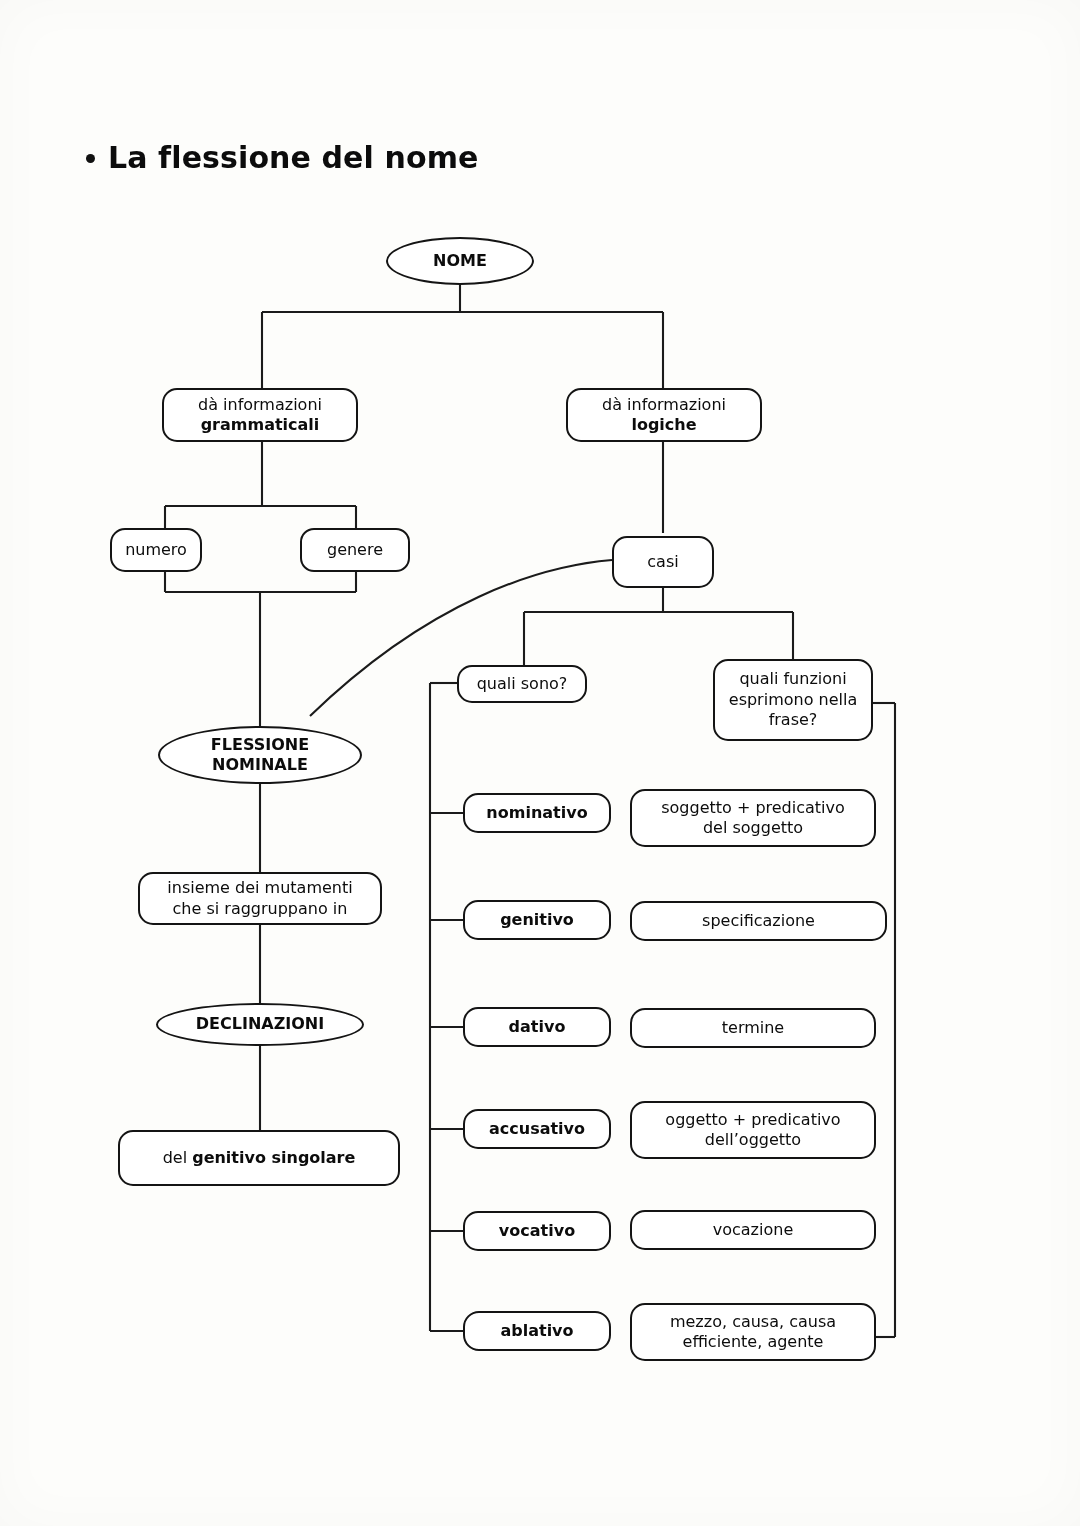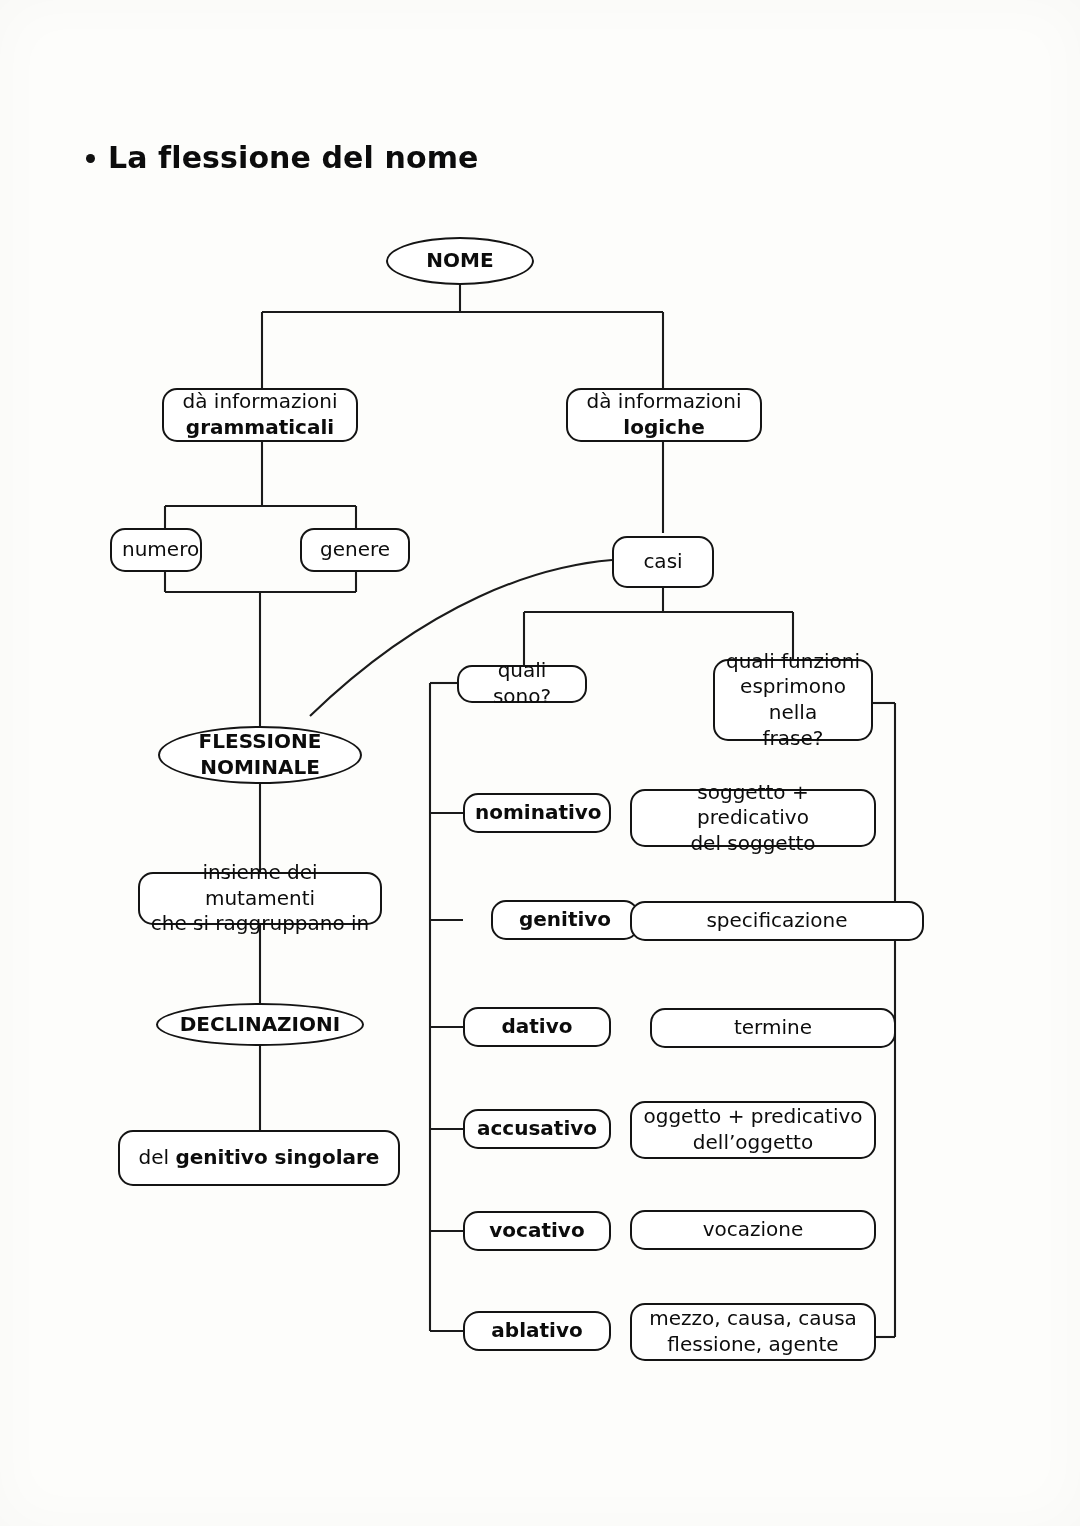--- a/index.html
+++ b/index.html
@@ -30,21 +30,21 @@
   svg.wires path, svg.wires line{stroke:#1b1b1b;stroke-width:2.1;fill:none;}
 
   .node{
     position:absolute;
     box-sizing:border-box;
     display:flex;align-items:center;justify-content:flex-start;
     text-align:center;
     background:#fff;
     border:2.1px solid #141414;
     line-height:1.28;
-    font-size:20px;
+    font-size:16px;
   }
   .node.rr{border-radius:15px;}
   .node.ell{border-radius:50%;}
   .node .l1,.node .l2,.node .l3{display:block;}
   .b{font-weight:bold;}
   .inner{padding:0 10px;width:100%;}
 </style>
 </head>
 <body>
 
@@ -167,31 +167,31 @@
 <div class="node rr" style="left:463px;top:793px;width:148px;height:40px;">
   <span class="inner b">nominativo</span>
 </div>
 <div class="node rr" style="left:630px;top:789px;width:246px;height:58px;">
   <span class="inner">
     <span class="l1">soggetto + predicativo</span>
     <span class="l2">del soggetto</span>
   </span>
 </div>
 
-<div class="node rr" style="left:463px;top:900px;width:148px;height:40px;margin-left:28px;">
+<div class="node rr" style="left:463px;top:900px;width:148px;height:40px;">
   <span class="inner b">genitivo</span>
 </div>
-<div class="node rr" style="left:630px;top:901px;width:294px;height:40px;">
+<div class="node rr" style="left:630px;top:901px;width:257px;height:40px;">
   <span class="inner">specificazione</span>
 </div>
 
 <div class="node rr" style="left:463px;top:1007px;width:148px;height:40px;">
   <span class="inner b">dativo</span>
 </div>
-<div class="node rr" style="left:630px;top:1008px;width:246px;height:40px;margin-left:20px;">
+<div class="node rr" style="left:630px;top:1008px;width:246px;height:40px;">
   <span class="inner">termine</span>
 </div>
 
 <div class="node rr" style="left:463px;top:1109px;width:148px;height:40px;">
   <span class="inner b">accusativo</span>
 </div>
 <div class="node rr" style="left:630px;top:1101px;width:246px;height:58px;">
   <span class="inner">
     <span class="l1">oggetto + predicativo</span>
     <span class="l2">dell’oggetto</span>
@@ -204,15 +204,15 @@
 <div class="node rr" style="left:630px;top:1210px;width:246px;height:40px;">
   <span class="inner">vocazione</span>
 </div>
 
 <div class="node rr" style="left:463px;top:1311px;width:148px;height:40px;border-radius:16px;">
   <span class="inner b">ablativo</span>
 </div>
 <div class="node rr" style="left:630px;top:1303px;width:246px;height:58px;">
   <span class="inner">
     <span class="l1">mezzo, causa, causa</span>
-    <span class="l2">flessione, agente</span>
+    <span class="l2">efficiente, agente</span>
   </span>
 </div>
 
 </body></html>

